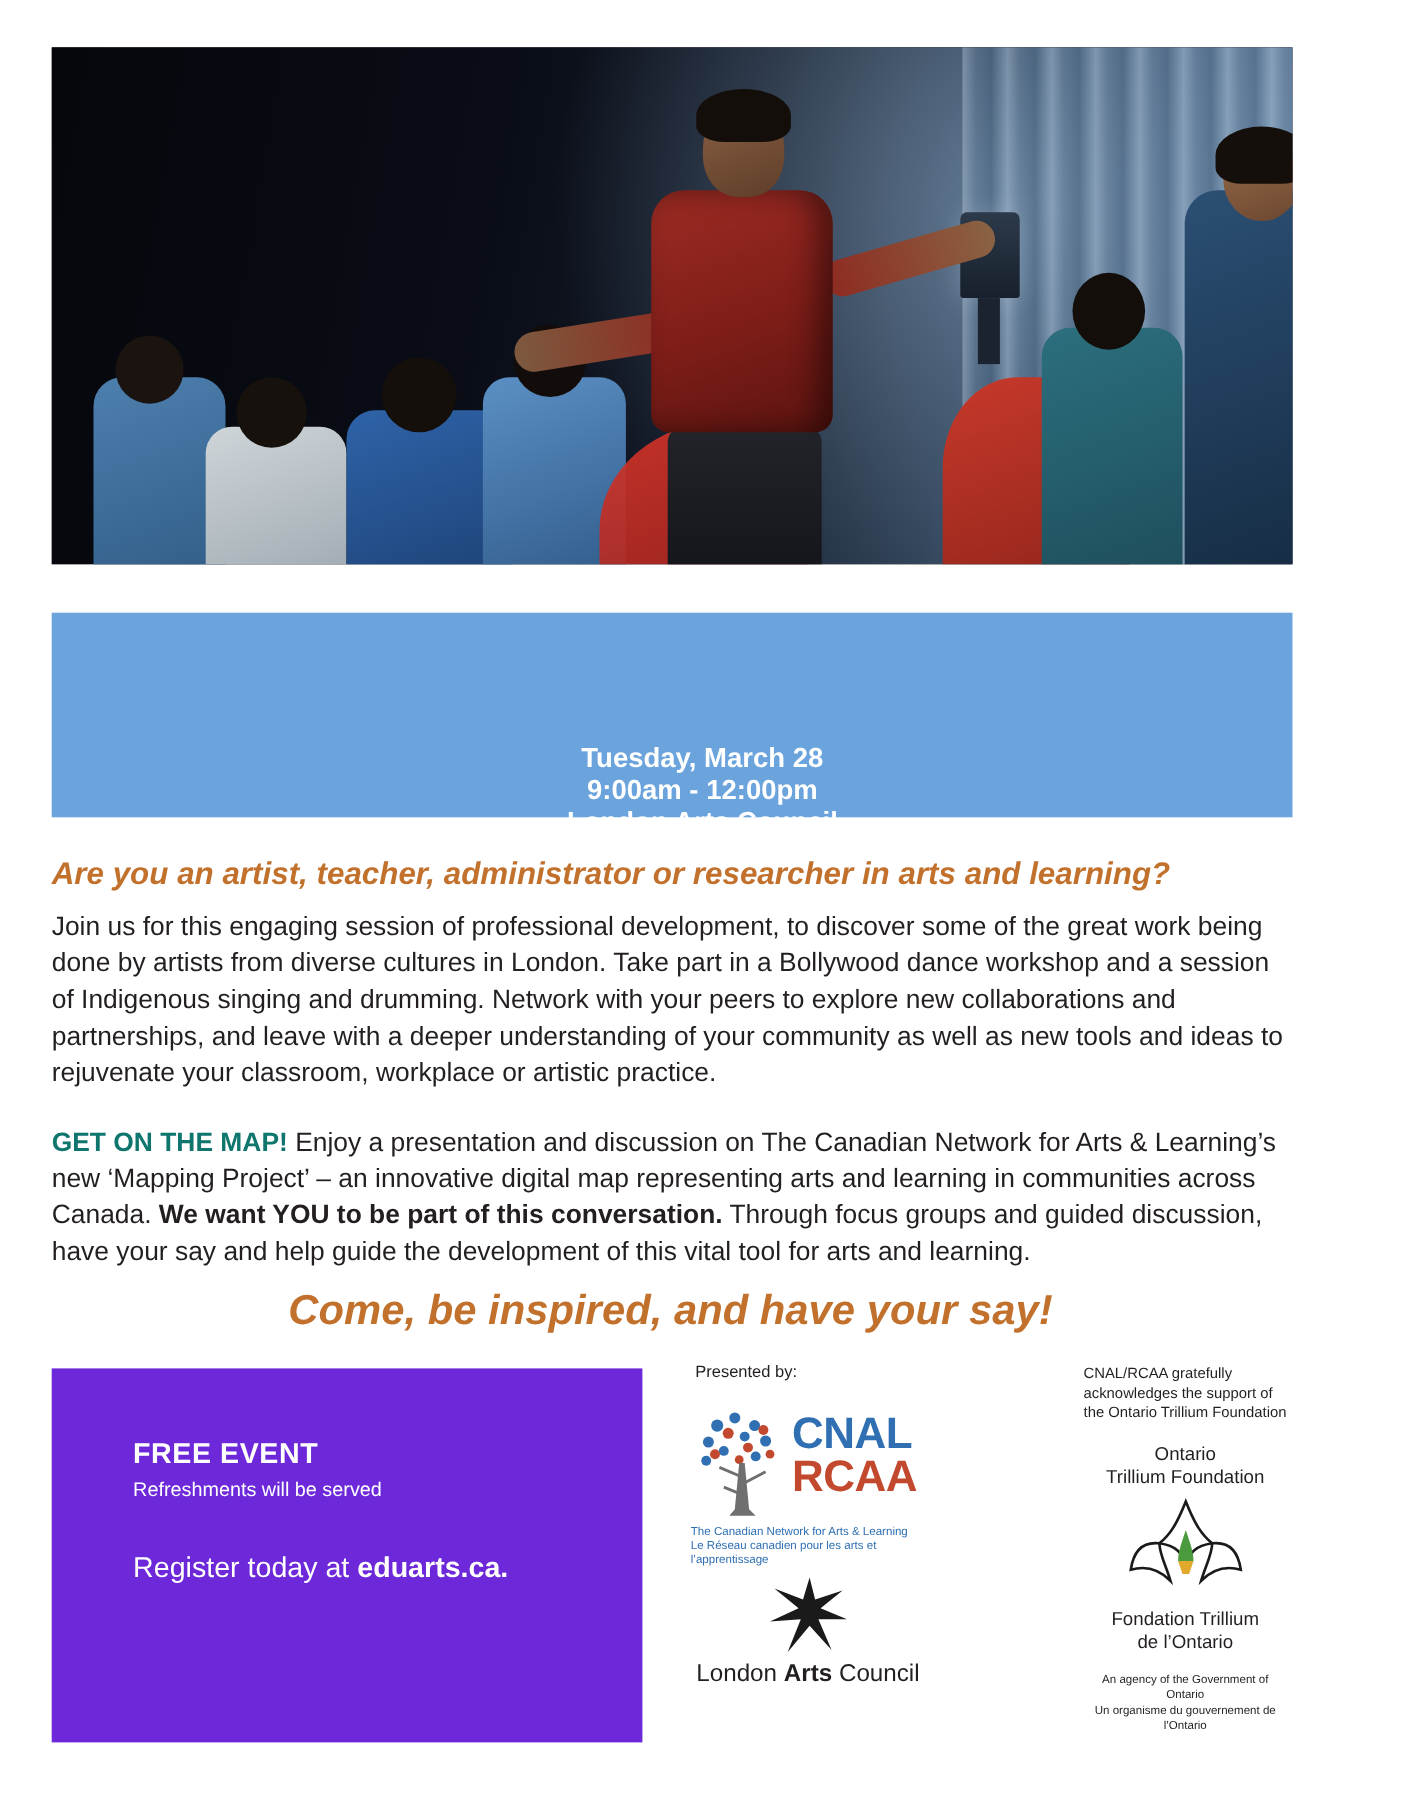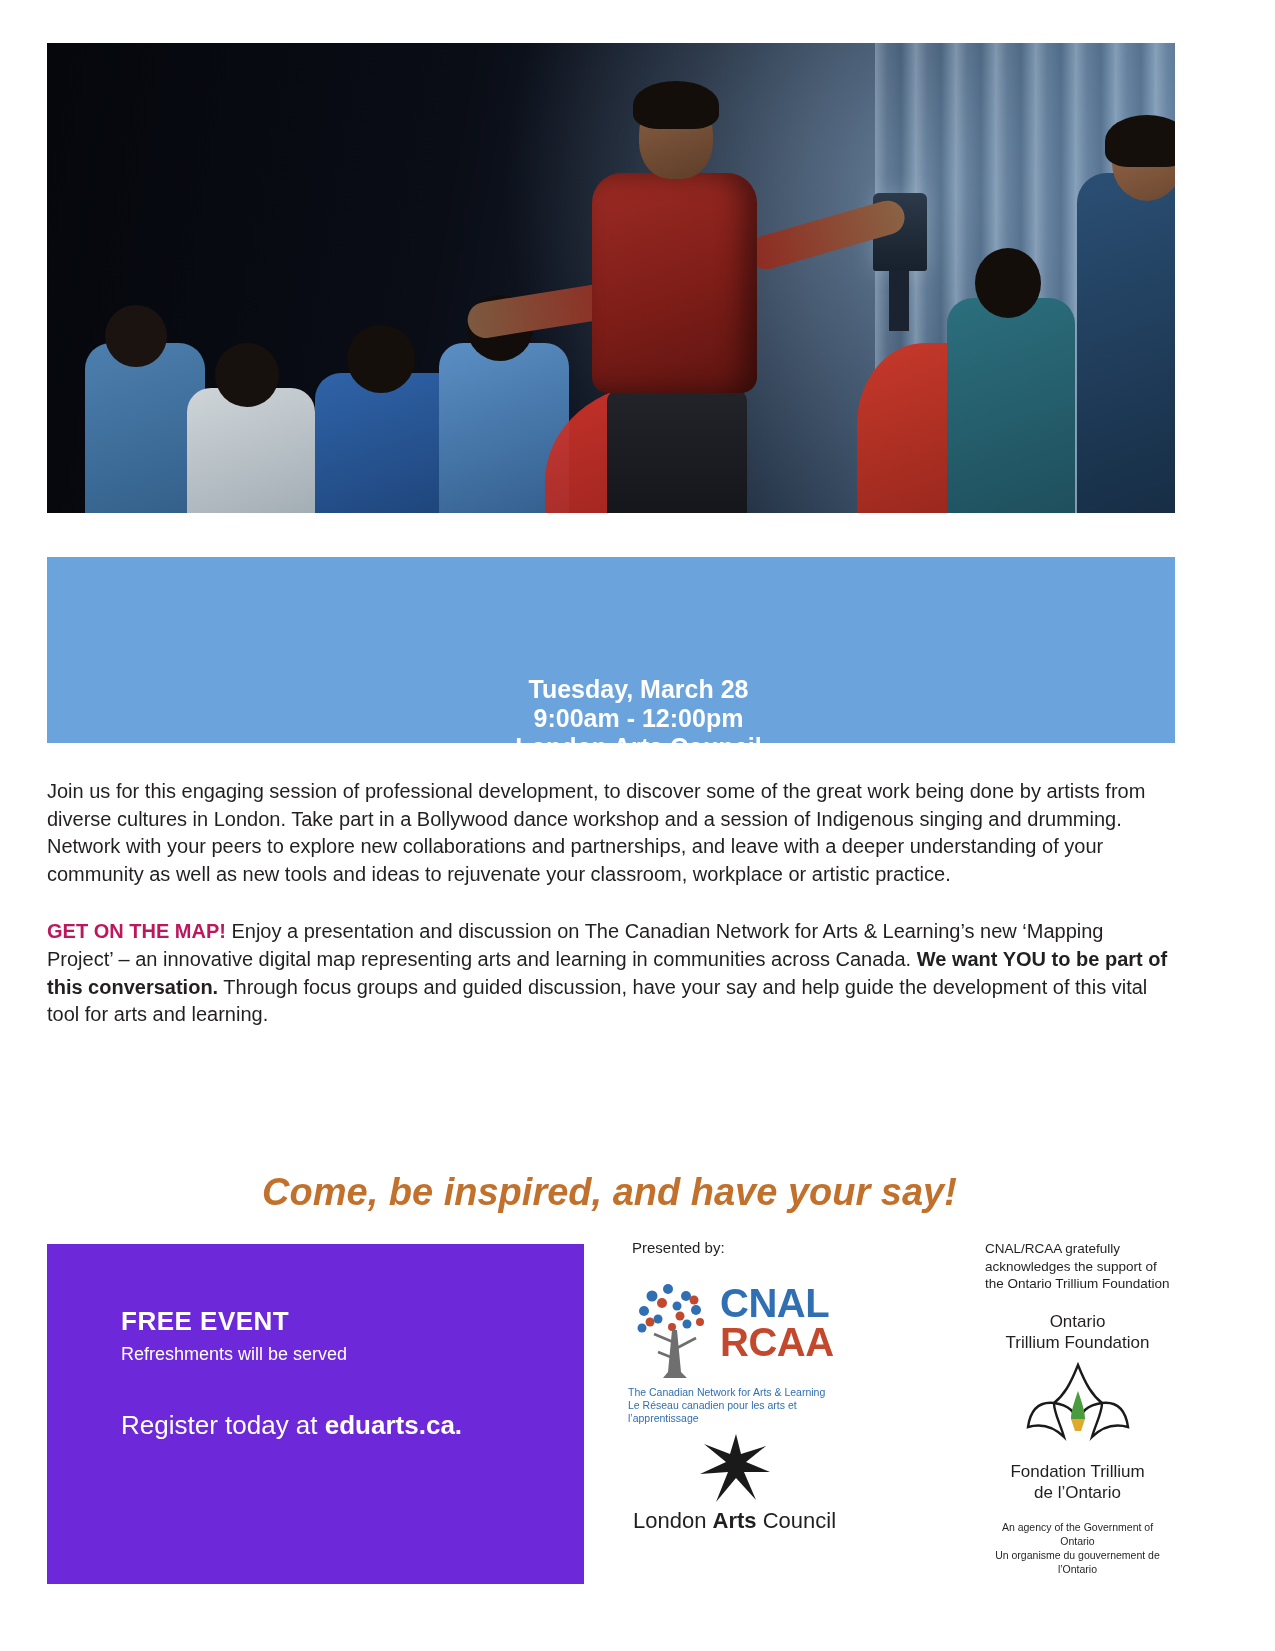--- a/index.html
+++ b/index.html
@@ -172,28 +172,28 @@
   }
   .lead {
     color: #c2712c;
     font-style: italic;
     font-weight: 700;
     font-size: 28.5px;
     margin: 0 0 14px 0;
     line-height: 1.2;
   }
   .para {
-    font-size: 20px;
+    font-size: 24px;
     line-height: 1.38;
     margin: 0 0 30px 0;
     color: #231f20;
   }
   .para.second { margin-bottom: 0; }
   .hl {
-    color: #be185d;
+    color: #0f766e;
     font-weight: 700;
   }
   .b { font-weight: 700; }
   .tagline {
     position: absolute;
     left: 0; right: 0;
     top: 393px;
     text-align: center;
     color: #c2712c;
     font-style: italic;
@@ -355,20 +355,21 @@
 
   <div class="title-band">
     <div class="title-row">
       <span>Tuesday, March 28</span>
       <span>9:00am - 12:00pm</span>
       <span>London Arts Council</span>
     </div>
   </div>
 
   <div class="body-wrap">
+    <p class="lead">Are you an artist, teacher, administrator or researcher in arts and learning?</p>
     <p class="para">Join us for this engaging session of professional development, to discover some of the great work being done by artists from diverse cultures in London. Take part in a Bollywood dance workshop and a session of Indigenous singing and drumming. Network with your peers to explore new collaborations and partnerships, and leave with a deeper understanding of your community as well as new tools and ideas to rejuvenate your classroom, workplace or artistic practice.</p>
     <p class="para second"><span class="hl">GET ON THE MAP!</span><span> Enjoy a presentation and discussion on The Canadian Network for Arts &amp; Learning’s new ‘Mapping Project’ – an innovative digital map representing arts and learning in communities across Canada. </span><span class="b">We want YOU to be part of this conversation.</span><span> Through focus groups and guided discussion, have your say and help guide the development of this vital tool for arts and learning.</span></p>
     <div class="tagline">Come, be inspired, and have your say!</div>
   </div>
 
   <div class="free-box">
     <div class="free-title">FREE  EVENT</div>
     <div class="free-sub">Refreshments will be served</div>
     <div class="free-register"><span>Register today at </span><span class="b">eduarts.ca.</span></div>
   </div>

